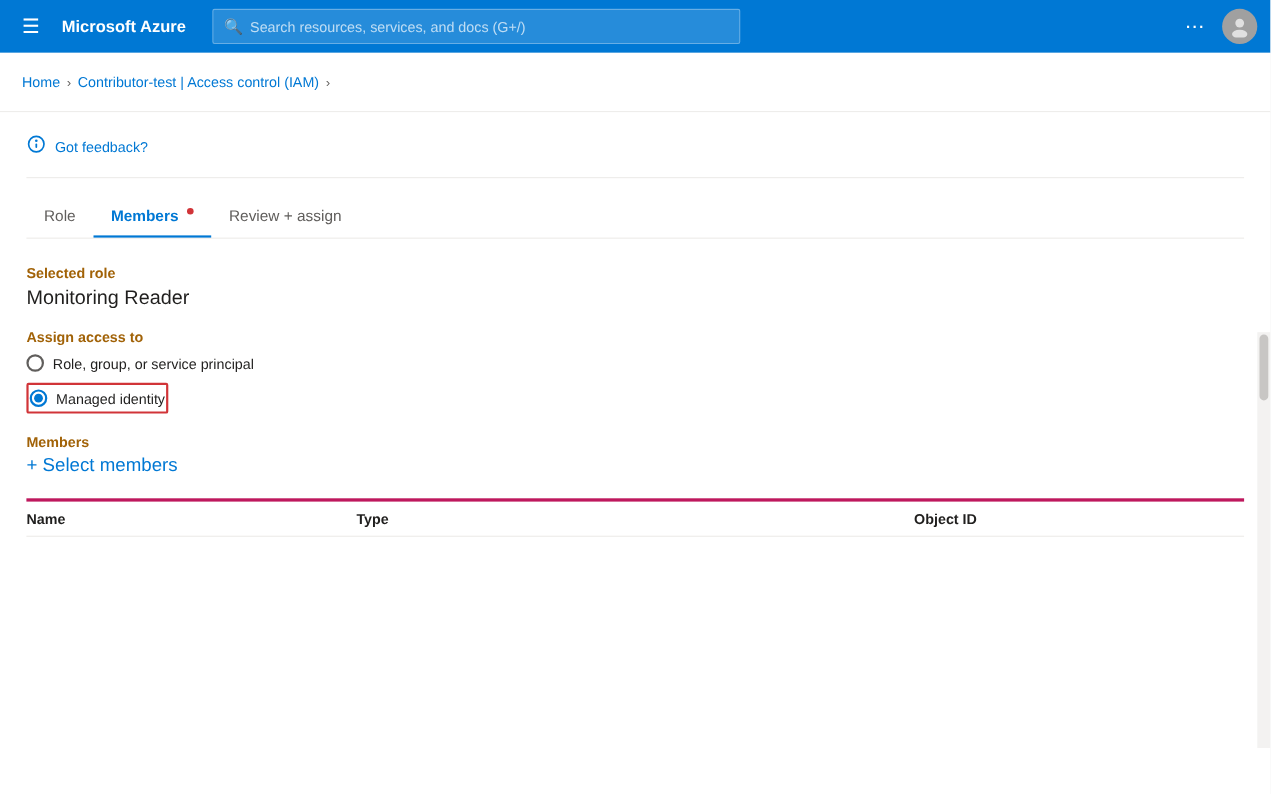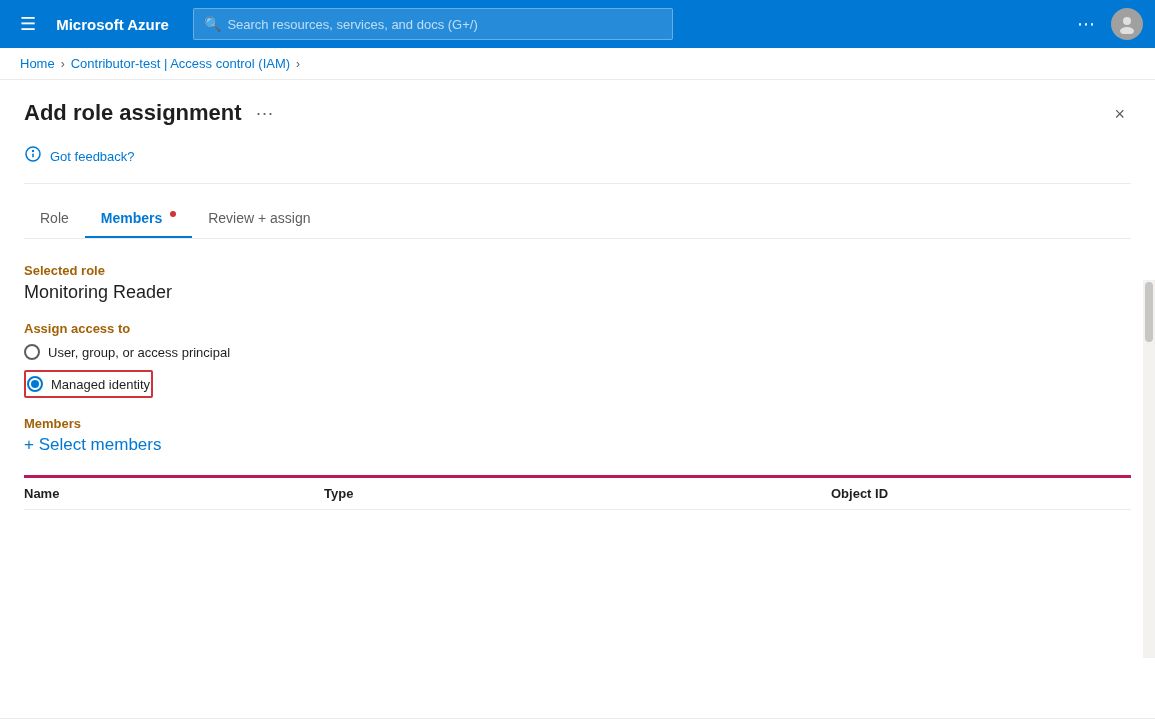--- a/index.html
+++ b/index.html
@@ -60,21 +60,21 @@
       width: 32px; height: 32px;
       border-radius: 50%;
       background: #a0a0a0;
       display: flex; align-items: center; justify-content: center;
       color: white; font-size: 16px;
     }
 
     
     .breadcrumb {
       background: #fff;
-      padding: 8px 20px;
+      padding: 19px 20px;
       display: flex;
       align-items: center;
       gap: 6px;
       font-size: 13px;
       color: #0078d4;
       border-bottom: 1px solid #edebe9;
     }
     .breadcrumb a { color: #0078d4; text-decoration: none; cursor: pointer; }
     .breadcrumb-sep { color: #605e5c; font-size: 12px; }
 
@@ -297,27 +297,20 @@
 
 <div class="breadcrumb">
   <a>Home</a>
   <span class="breadcrumb-sep">›</span>
   <a>Contributor-test | Access control (IAM)</a>
   <span class="breadcrumb-sep">›</span>
 </div>
 
 <div class="main-panel">
 
-  <div class="panel-header">
-    <div class="panel-title-row">
-      <span class="panel-title">Add role assignment</span>
-      <span class="panel-title-dots">···</span>
-    </div>
-    <button class="panel-close">×</button>
-  </div>
 
   <div class="feedback-row">
     <span class="feedback-icon">
       <svg width="18" height="18" viewBox="0 0 18 18" fill="none">
         <circle cx="9" cy="9" r="7" stroke="#0078d4" stroke-width="1.5" fill="none"></circle>
         <circle cx="9" cy="6" r="1.2" fill="#0078d4"></circle>
         <rect x="8.2" y="8.5" width="1.6" height="4" rx="0.8" fill="#0078d4"></rect>
       </svg>
     </span>
     <span>Got feedback?</span>
@@ -340,21 +333,21 @@
     <div class="form-label">Selected role</div>
     <div class="form-value">Monitoring Reader</div>
   </div>
 
   <div class="form-section">
     <div class="form-label">Assign access to</div>
     <div class="radio-group">
 
       <div class="radio-option">
         <div class="radio-outer-unchecked"></div>
-        <span>User, group, or access principal</span>
+        <span>Role, group, or service principal</span>
       </div>
 
       <div class="radio-option">
         <div class="managed-identity-highlight">
           <div class="radio-input checked"></div>
           <span>Managed identity</span>
         </div>
       </div>
     </div>
   </div>

